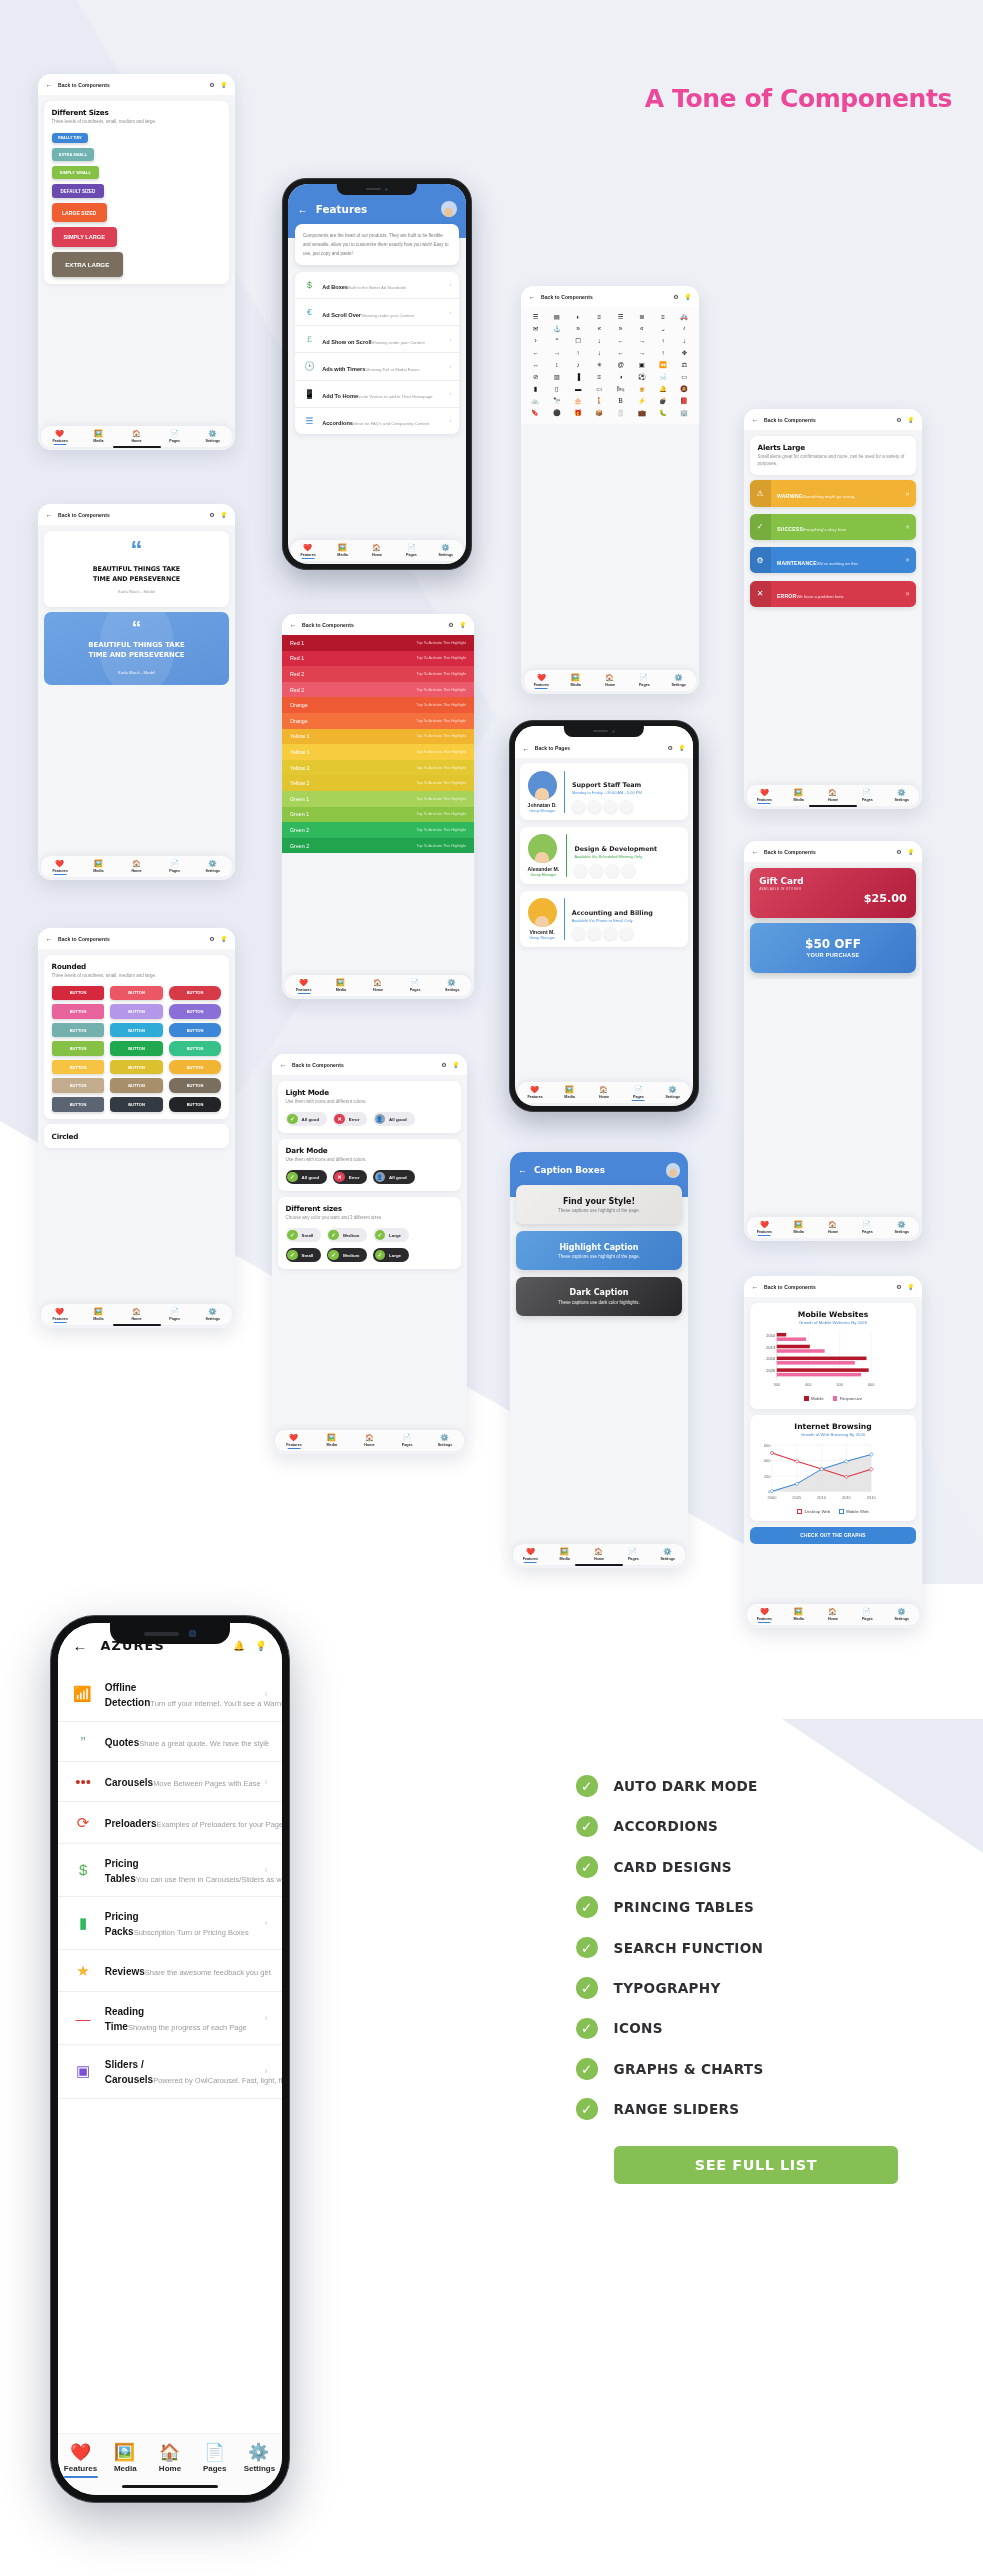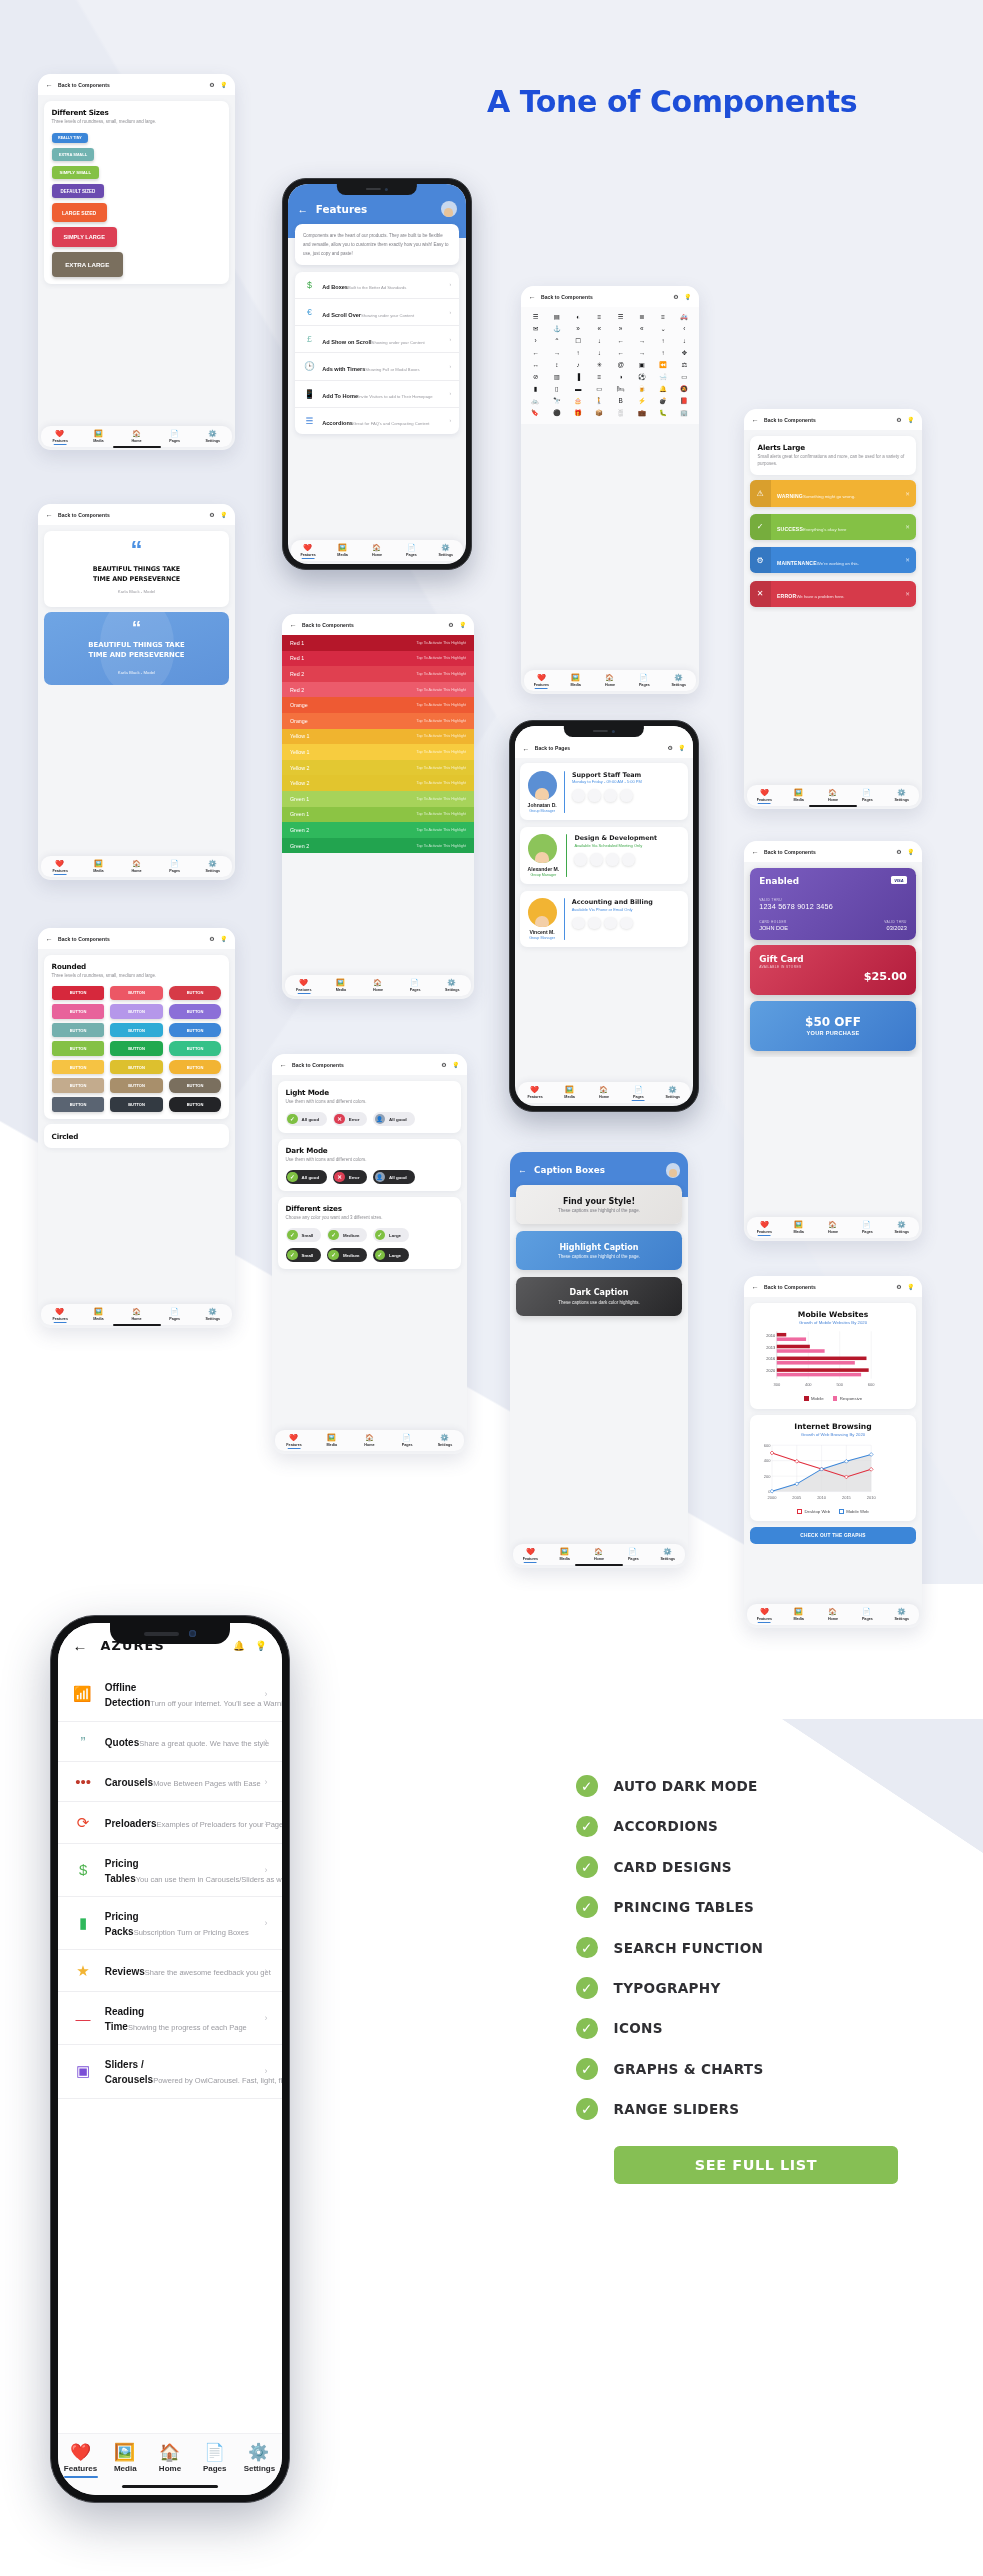--- a/index.html
+++ b/index.html
@@ -36,23 +36,22 @@
   }
   #bg-corner-wedge {
     position: absolute; right: 0; top: 1719px; width: 240px; height: 160px;
     background: linear-gradient(to bottom left, #e8ebf3 0%, #e8ebf3 42%, transparent 42.2%);
     z-index: 1;
   }
 
   
   #header { position: absolute; z-index: 6; right: 32px; top: 84px; text-align: right; width: 560px; }
   #header .h-title {
-    font-size: 30px; font-weight: bold; color: #1d4ed8; letter-spacing: -0.4px;
+    font-size: 25px; font-weight: bold; color: #ec4899; letter-spacing: -0.4px;
     font-family: "DejaVu Sans", sans-serif;
-    text-align: center;
   }
   #header .h-sub { font-size: 20px; color: #4a4a4c; margin-top: 1.6px; font-family: "Liberation Sans", sans-serif; }
 
   
   .screencard {
     position: absolute;
     background: #f4f5f7;
     border-radius: 12.8px;
     box-shadow: 0 6.4px 17.6px rgba(70,80,110,0.14);
     overflow: hidden;
@@ -129,21 +128,21 @@
   .badge { display:flex; align-items:center; gap:4px; border-radius:16px; padding:1.6px 8px 1.6px 1.6px; font-size:4.4px; font-weight:bold; }
   .badge .bd { width:10.4px; height:10.4px; border-radius:50%; display:flex; align-items:center; justify-content:center; color:#fff; font-size:5.6px; flex:none; }
   .badge.light { background:#ececf0; color:#2a2a2e; }
   .badge.dark { background:#2a2a2c; color:#f2f2f4; }
 
   
   .icongrid { display:grid; grid-template-columns:repeat(8,1fr); gap:5.6px 3.2px; padding:7.2px 5.6px; }
   .icongrid span { font-size:6.4px; text-align:center; color:#17181a; line-height:1; }
 
   
-  .staff { display:flex; gap:7px; align-items:flex-start; }
+  .staff { display:flex; gap:7px; align-items:flex-end; }
   .staff .sav { width:29px; height:29px; border-radius:50%; flex:none; display:flex; align-items:flex-end; justify-content:center; overflow:hidden; }
   .staff .sav .head { width:13.6px; height:13.6px; border-radius:50% 50% 45% 45%; background:#f3cfa8; margin-bottom:-2.4px; position:relative; z-index:2;}
   .staff .sbar { width:1.2px; align-self:stretch; border-radius:1.6px; }
   .staff .sinfo { flex:1; }
   .staff .sinfo .st { font-size:6.4px; font-weight:bold; color:#1c1c1e; font-family:"DejaVu Sans",sans-serif; }
   .staff .ss { font-size:4px; margin-top:0.8px; }
   .mini-av { display:flex; gap:3.2px; margin-top:4.8px; }
   .mini-av i { width:12.8px; height:12.8px; border-radius:50%; background:#f6f6f8; box-shadow:0 0.8px 2.4px rgba(0,0,0,.12); display:block; }
   .staff-name { text-align:center; font-size:5.1px; font-weight:bold; color:#1c1c1e; margin-top:2.4px; }
   .staff-role { text-align:center; font-size:3.7px; margin-top:0.8px; }
@@ -982,38 +981,20 @@
 </div>
 
 <div class="screencard" id="sc-cards" style="left:744px; top:841px; width:178px; height:400px;">
   <div class="sc-topbar">
     <span class="ico ico-back">←</span>
     <span class="tb-title">Back to Components</span>
     <span class="ico ico-gear">⚙</span>
     <span class="ico ico-bulb">💡</span>
   </div>
   <div class="sc-body">
-    <div class="ccard" style="background:linear-gradient(135deg,#7b5dc0,#5b3f9e);">
-      <div class="visa">VISA</div>
-      <div class="cc-title">Enabled</div>
-      <div style="margin-top:11.2px;">
-        <div class="cc-lbl">VALID THRU</div>
-        <div class="cc-num">1234 5678 9012 3456</div>
-      </div>
-      <div style="display:flex; justify-content:space-between; margin-top:8.8px;">
-        <div>
-          <div class="cc-lbl">CARD HOLDER</div>
-          <div class="cc-val">JOHN DOE</div>
-        </div>
-        <div style="text-align:right;">
-          <div class="cc-lbl">VALID THRU</div>
-          <div class="cc-val">03/2023</div>
-        </div>
-      </div>
-    </div>
     <div class="ccard" style="background:linear-gradient(135deg,#d8455e,#b21c3c);">
       <div class="cc-title">Gift Card</div>
       <div class="cc-lbl" style="margin-top:0.8px;">AVAILABLE IN STORES</div>
       <div style="text-align:right; font-size:11.2px; font-weight:bold; margin-top:1px; font-family:'DejaVu Sans',sans-serif;">$25.00</div>
     </div>
     <div class="ccard" style="background:linear-gradient(135deg,#5e9fe0,#3b79cc); text-align:center; flex:1;">
       <div style="font-size:12px; font-weight:bold; margin-top:4.8px; font-family:'DejaVu Sans',sans-serif;">$50 OFF</div>
       <div style="font-size:5.6px; font-weight:bold; letter-spacing:0.3px; margin-top:1.6px;">YOUR PURCHASE</div>
     </div>
   </div>

